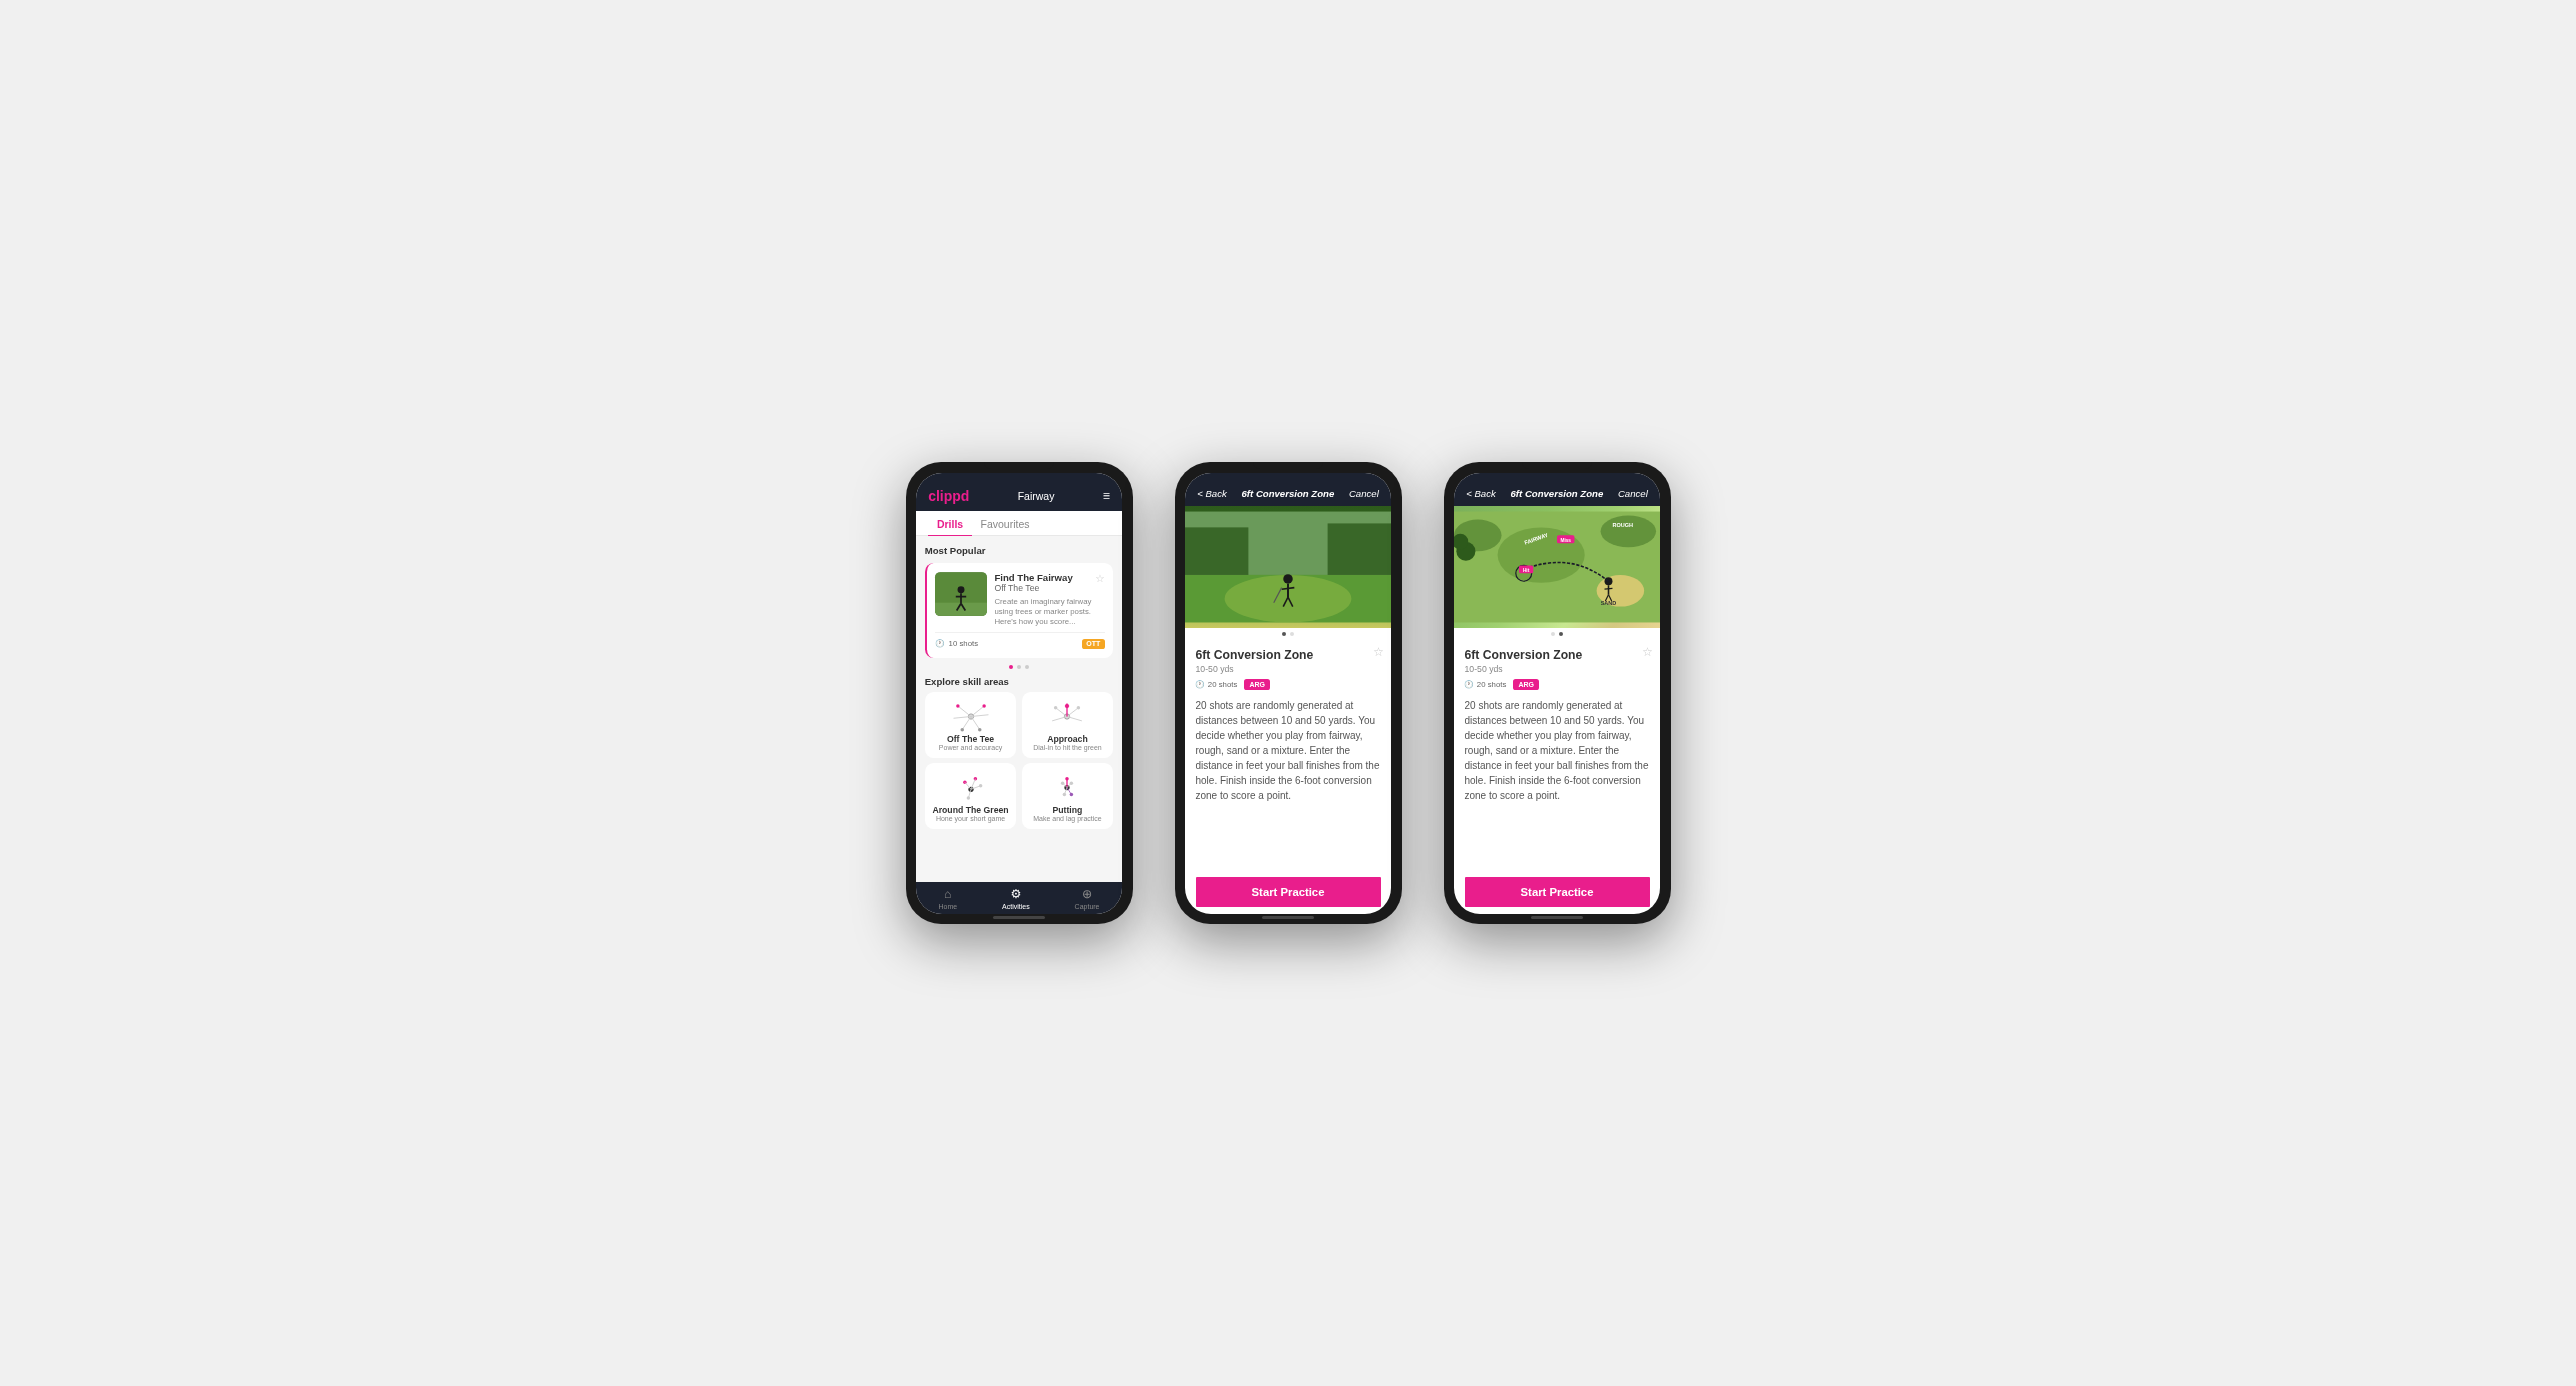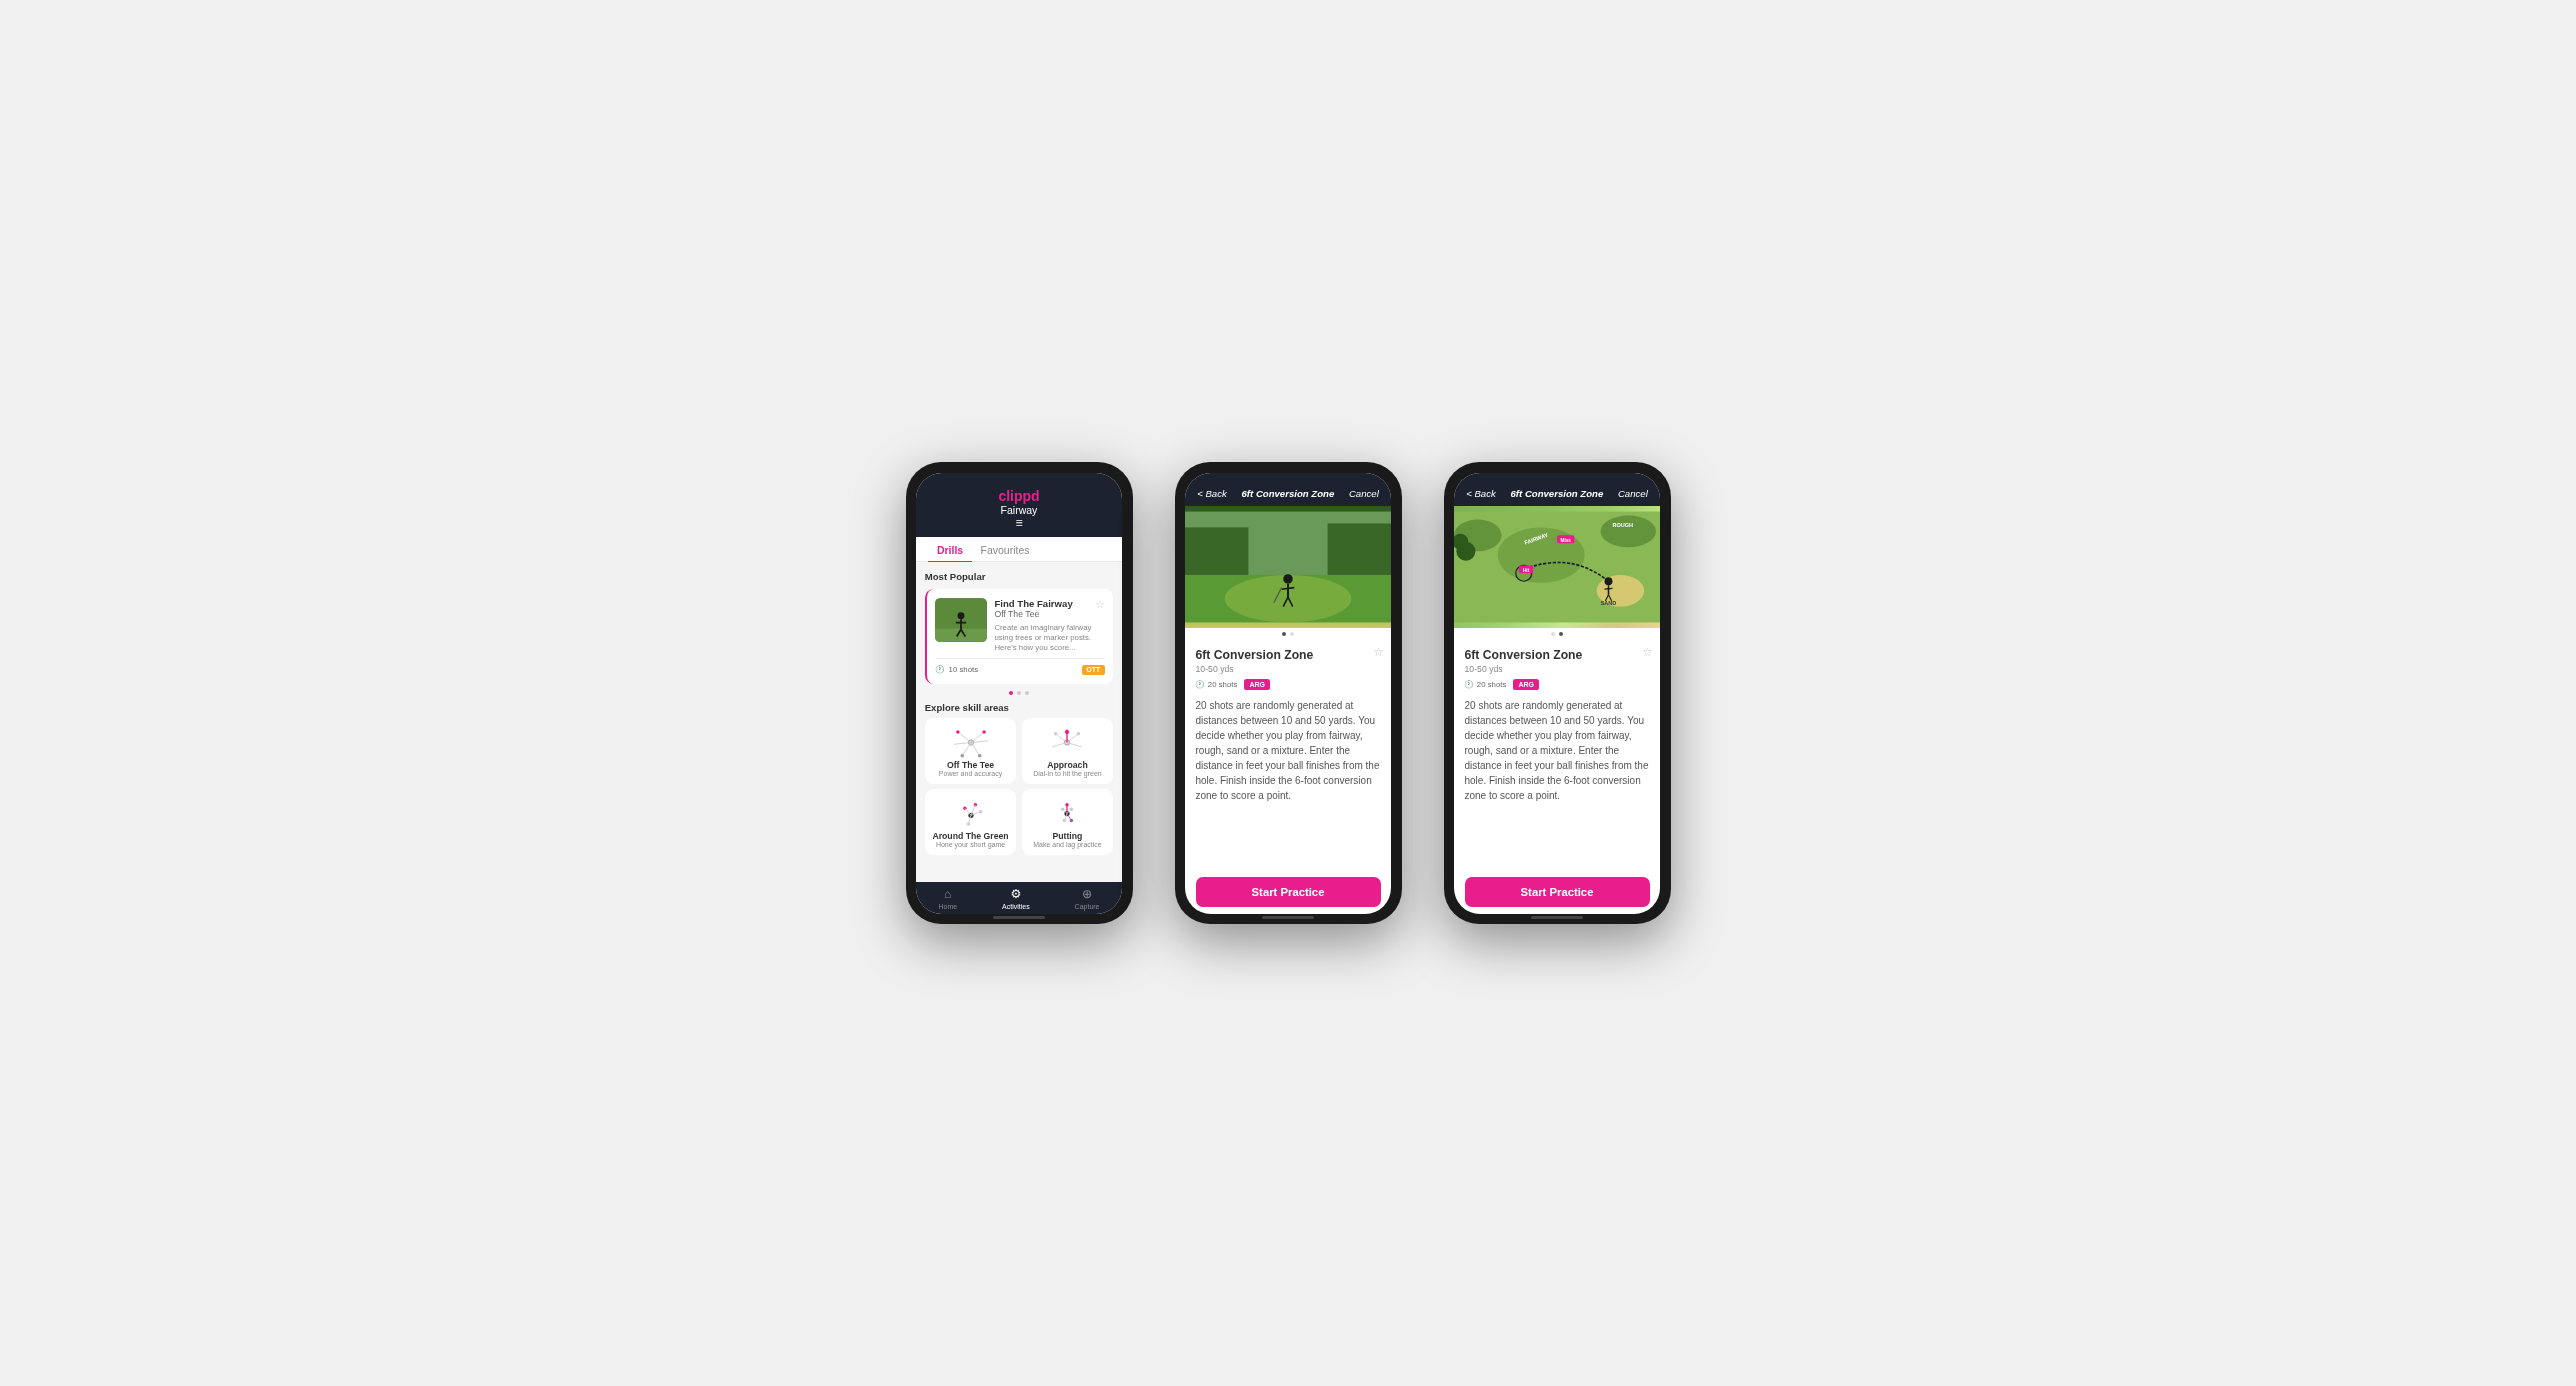--- a/index.html
+++ b/index.html
@@ -63,21 +63,20 @@
     }
 
     
     .p1-header {
       background: #1c2230;
       padding: 8.7px 12.2px 7px;
       display: flex;
       justify-content: space-between;
       align-items: center;
       padding-top: 15.7px;
-      flex-direction: column;
     }
     .p1-logo {
       color: #e91e8c;
       font-size: 14px;
       font-weight: 700;
     }
     .p1-header-title {
       color: #fff;
       font-size: 10.5px;
     }
@@ -342,21 +341,21 @@
       font-size: 12.2px;
     }
     .p2-card-rel {
       position: relative;
     }
     .p2-start-btn {
       margin: 8.7px 10.5px 7px;
       background: #e91e8c;
       color: #fff;
       border: none;
-      border-radius: 7px;
+      border-radius: 1px;
       padding: 8.7px;
       font-size: 11.3px;
       font-weight: 600;
       width: calc(100% - 21px);
       text-align: center;
       cursor: pointer;
     }
     .p2-dots {
       display: flex;
       gap: 3.5px;

